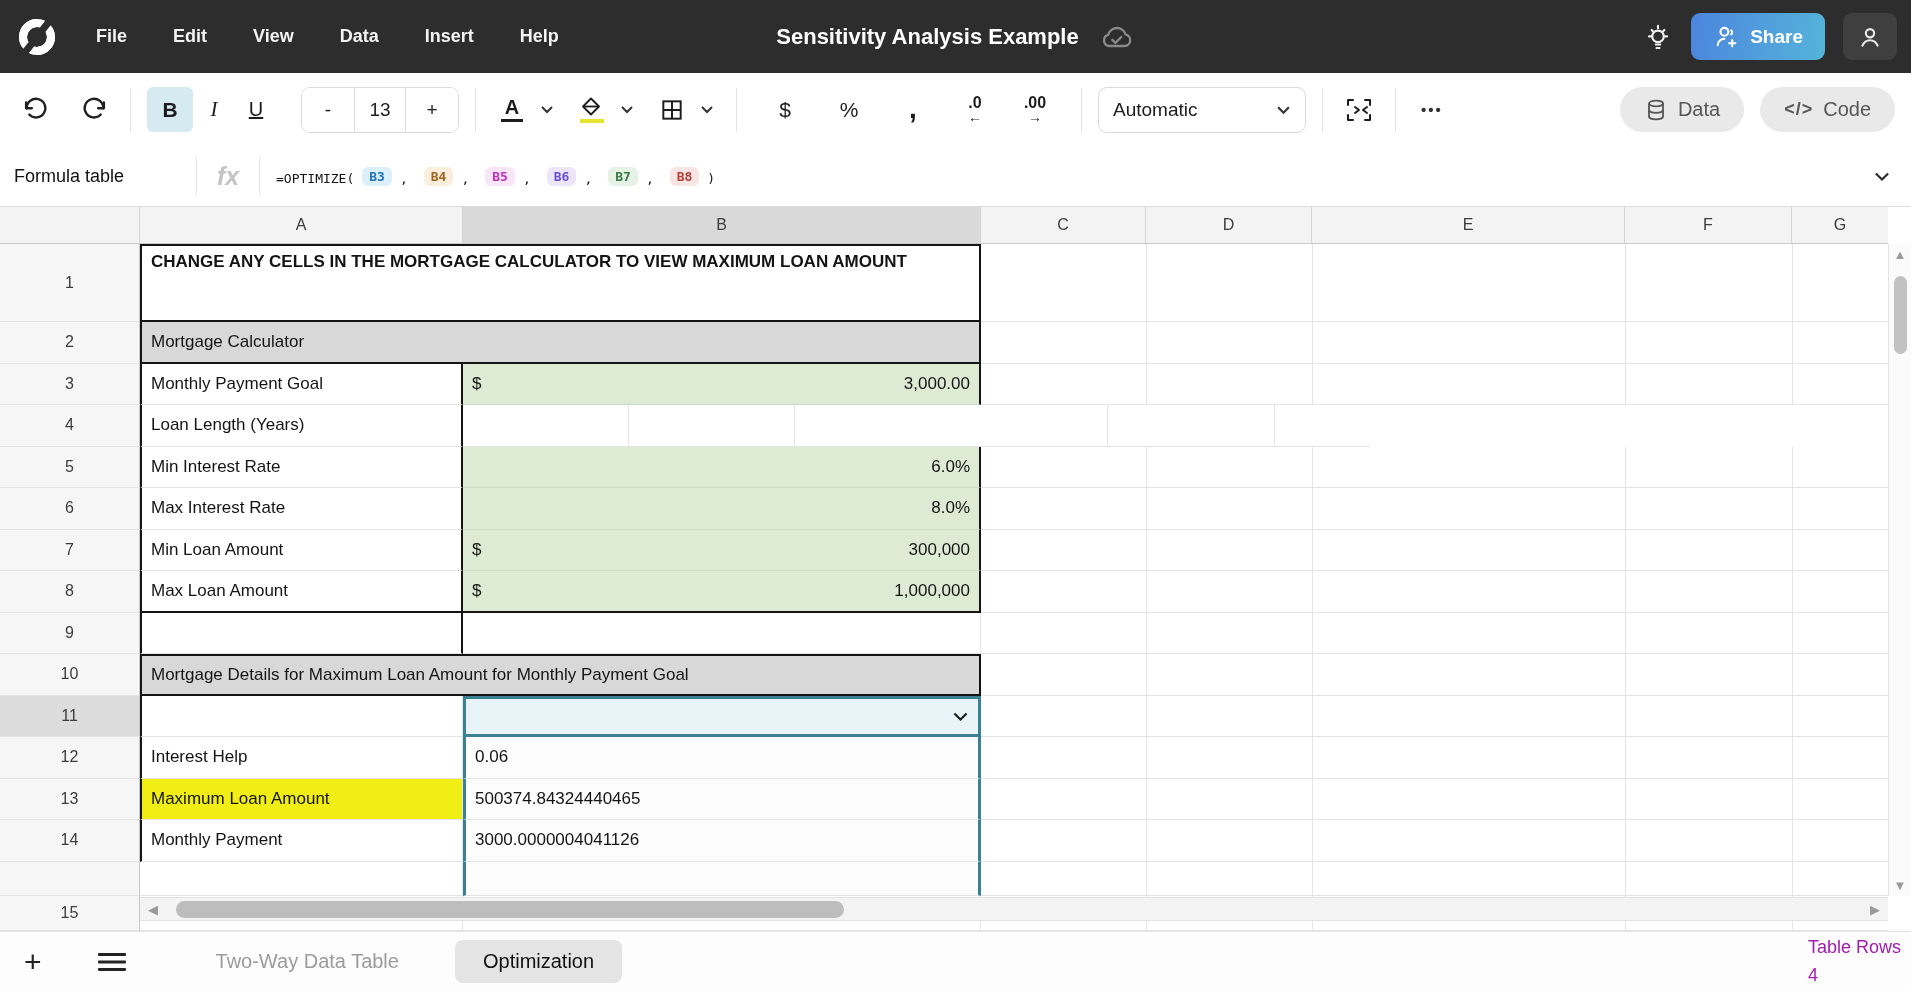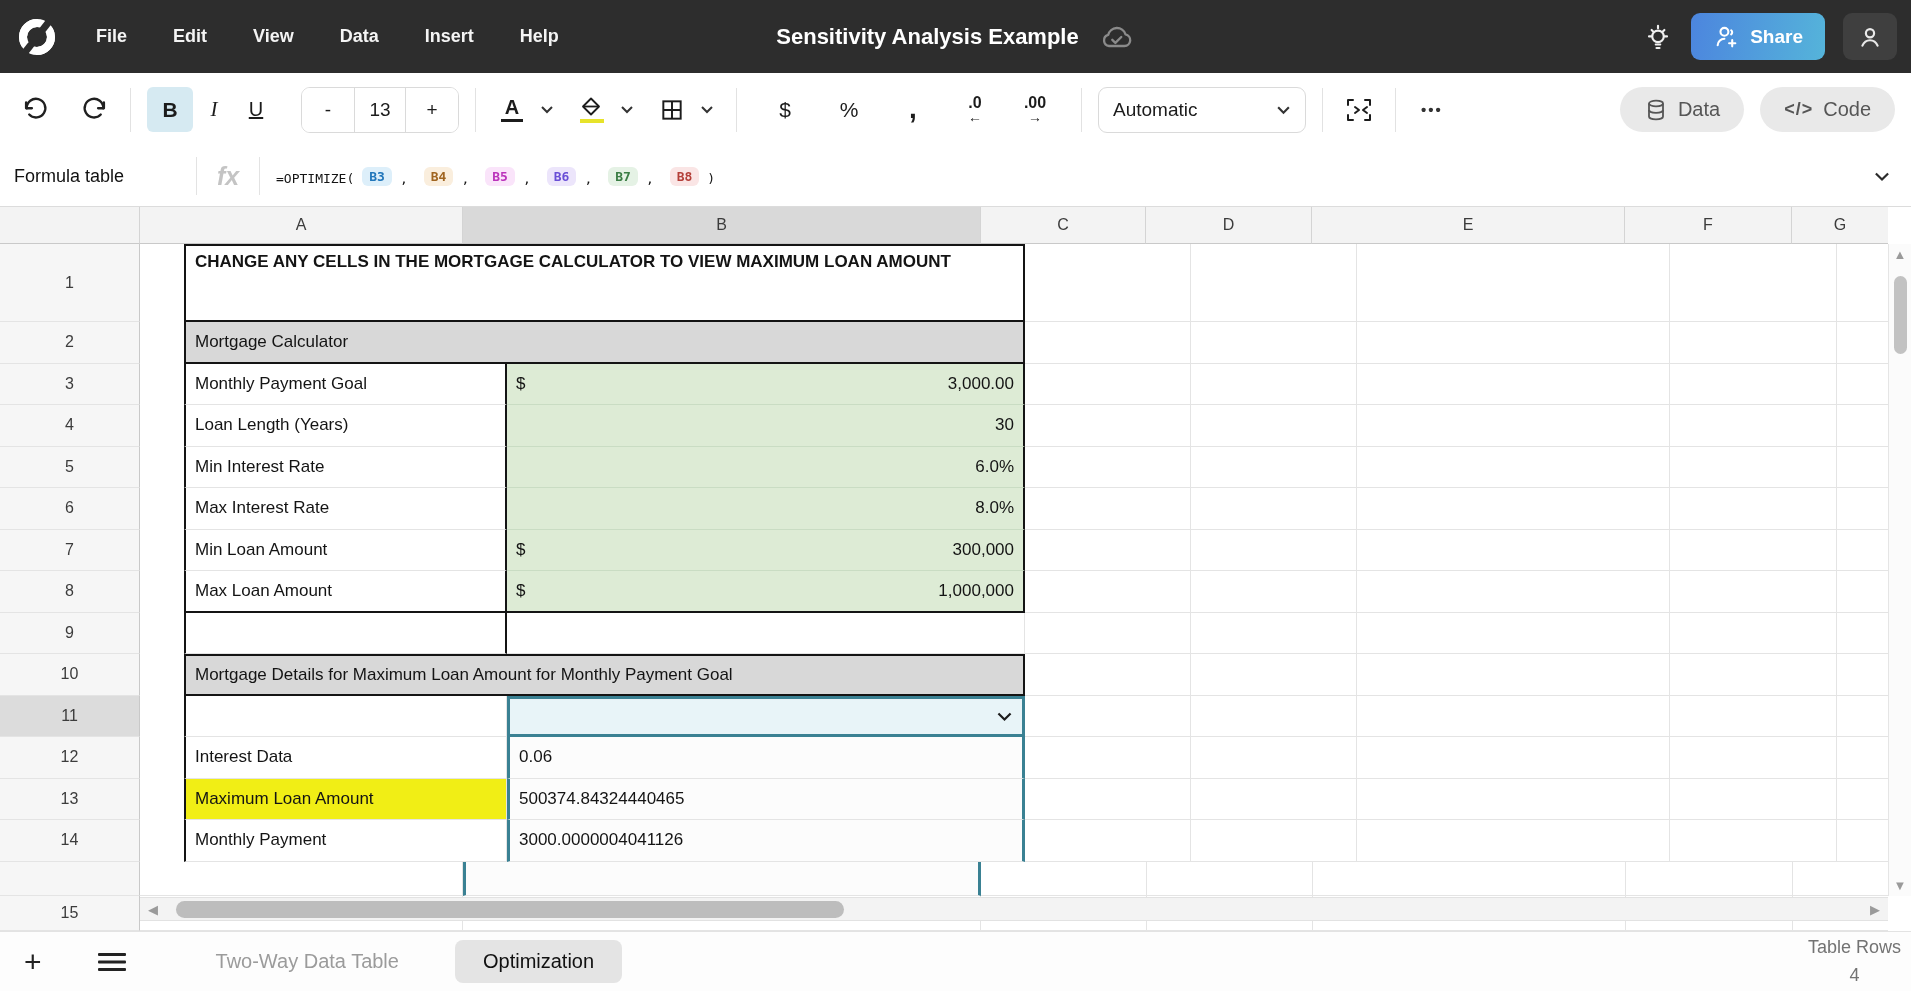--- a/index.html
+++ b/index.html
@@ -83,21 +83,21 @@
     background-position:165px 0,331px 0,644px 0,811px 0; }
   .colhdr { height:37px; }
   .colhdr .cell { background:#f3f3f3; justify-content:center; color:#3c3c3c; font-size:16px;
     border-right:1px solid #d4d4d4; border-bottom:1px solid #c9c9c9; }
   .colhdr .corner { background:#f3f3f3; }
   .ch-c { width:165px; flex:0 0 165px; } .ch-d { width:166px; flex:0 0 166px; }
   .ch-e { width:313px; flex:0 0 313px; } .ch-f { width:167px; flex:0 0 167px; }
   .ch-g { width:96px; flex:0 0 96px; border-right:none !important; }
   .ch-sel { background:#d9d9d9 !important; }
   .r41 { height:41.5px; } .r78 { height:78px; } .r34 { height:34px; } .r35 { height:35px; }
-  .bL { border-left:2px solid #141414;margin-left:44px; }
+  .bL { border-left:2px solid #141414; }
   .bRk { border-right:2px solid #141414 !important; }
   .bT { border-top:2px solid #141414; }
   .bBk { border-bottom:2px solid #141414 !important; }
   .title-cell { font-weight:700; white-space:normal; line-height:1.45; align-items:flex-start; padding-top:4px; }
   .banner { background:#d8d8d8; }
   .green { background:#ddebd5; border-bottom:1px solid #c9dcc3; }
   .val-r { margin-left:auto; }
   .yellow { background:#f1ee15; }
   .tealLR { border-left:3px solid #3a8193 !important; border-right:3px solid #3a8193 !important; background:#fcfcfc; }
   .dropdown-cell { border:3px solid #3a8193 !important; background:#e8f4f8; cursor:pointer; }
@@ -116,21 +116,21 @@
   .hthumb { position:absolute; left:10px; top:3px; width:668px; height:17px; border-radius:9px; background:#bdbdbd; }
 
   
   .bottombar { position:relative; height:60px; background:#fdfdfd; border-top:1px solid #e3e3e3;
     display:flex; align-items:center; }
   .add-sheet { margin-left:24px; font-size:30px; font-weight:400; color:#222; background:none; border:none; cursor:pointer; }
   .sheet-menu { margin-left:56px; background:none; border:none; cursor:pointer; display:flex; }
   .tab { font-size:20px; border:none; background:none; cursor:pointer; }
   .tab-inactive { color:#9b9b9b; margin-left:90px; }
   .tab-active { color:#111; background:#e4e4e4; border-radius:8px; padding:10px 28px; margin-left:56px; }
-  .status { position:absolute; right:10px; top:2px; text-align:center; color:#737373; font-size:18px; line-height:1.55; }
+  .status { position:absolute; right:10px; top:2px; text-align:left; color:#a21caf; font-size:18px; line-height:1.55; }
 </style>
 </head>
 <body>
 
 <div class="topbar">
   <svg class="logo" viewBox="0 0 42 42">
     <circle cx="21" cy="21" r="14" fill="none" stroke="#ffffff" stroke-width="8"></circle>
     <rect x="17.5" y="-4" width="7" height="50" fill="#2d2d2d" transform="rotate(38 21 21)"></rect>
     <circle cx="21" cy="21" r="14" fill="none" stroke="#ffffff" stroke-width="8" stroke-dasharray="30 14" stroke-dashoffset="8"></circle>
   </svg>
@@ -339,24 +339,20 @@
     <div class="cell c-b green bRk">
       <span>$</span>
       <span class="val-r">3,000.00</span>
     </div>
     <div class="cell rest"></div>
   </div>
 
   <div class="grow r41">
     <div class="cell rh">4</div>
     <div class="cell c-a bL bRk">Loan Length (Years)</div>
-    <div class="cell c-b green bRk">
-      <span></span>
-      <span class="val-r">30</span>
-    </div>
     <div class="cell rest"></div>
   </div>
 
   <div class="grow r41">
     <div class="cell rh">5</div>
     <div class="cell c-a bL bRk">Min Interest Rate</div>
     <div class="cell c-b green bRk">
       <span></span>
       <span class="val-r">6.0%</span>
     </div>
@@ -414,21 +410,21 @@
         <svg width="17" height="11" viewBox="0 0 14 9" fill="none" stroke="#1c1c1c" stroke-width="1.8">
             <path d="M2 2l5 5 5-5"></path>
           </svg>
       </span>
     </div>
     <div class="cell rest"></div>
   </div>
 
   <div class="grow r41">
     <div class="cell rh">12</div>
-    <div class="cell c-a bL">Interest Data</div>
+    <div class="cell c-a bL">Interest Help</div>
     <div class="cell c-b tealLR">0.06</div>
     <div class="cell rest"></div>
   </div>
 
   <div class="grow r41">
     <div class="cell rh">13</div>
     <div class="cell c-a bL yellow">Maximum Loan Amount</div>
     <div class="cell c-b tealLR">500374.84324440465</div>
     <div class="cell rest"></div>
   </div>

